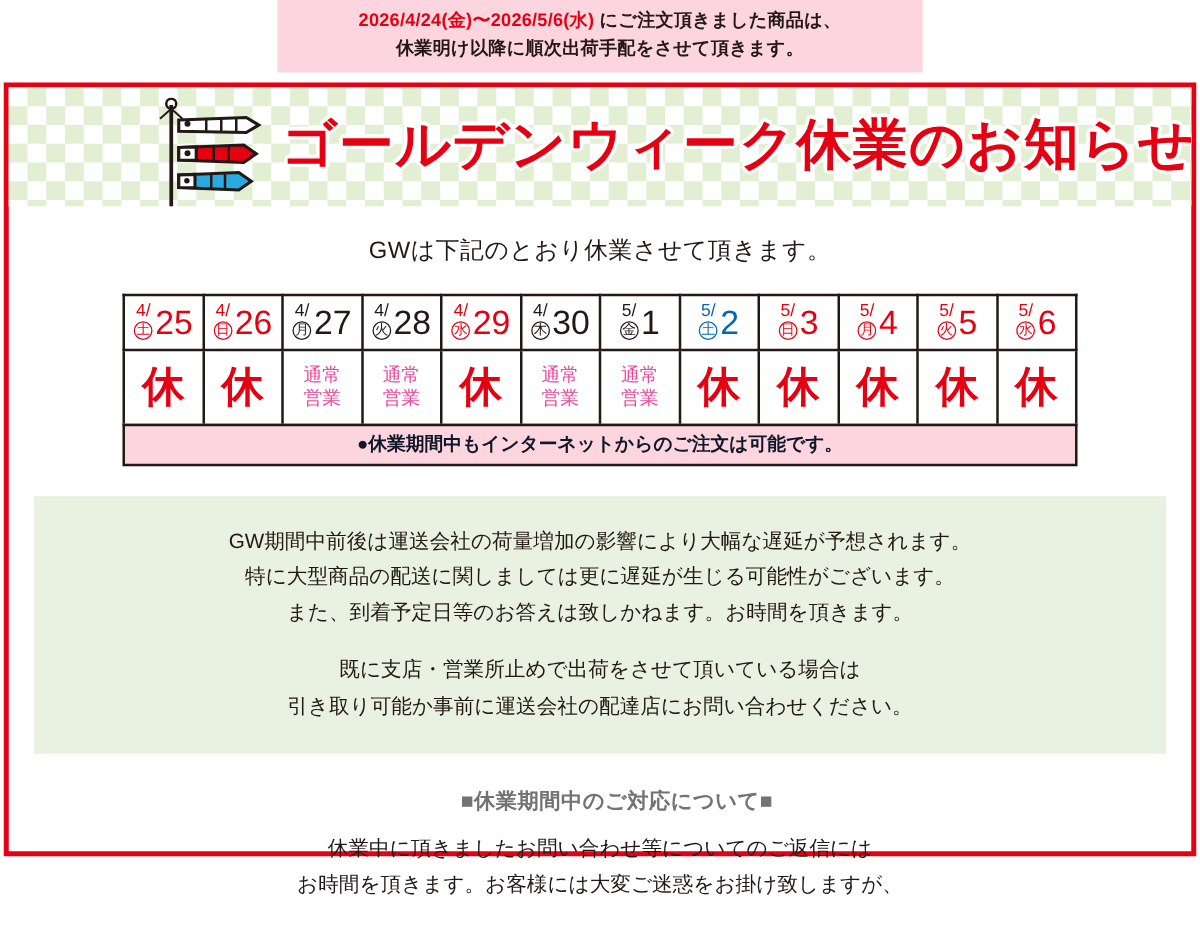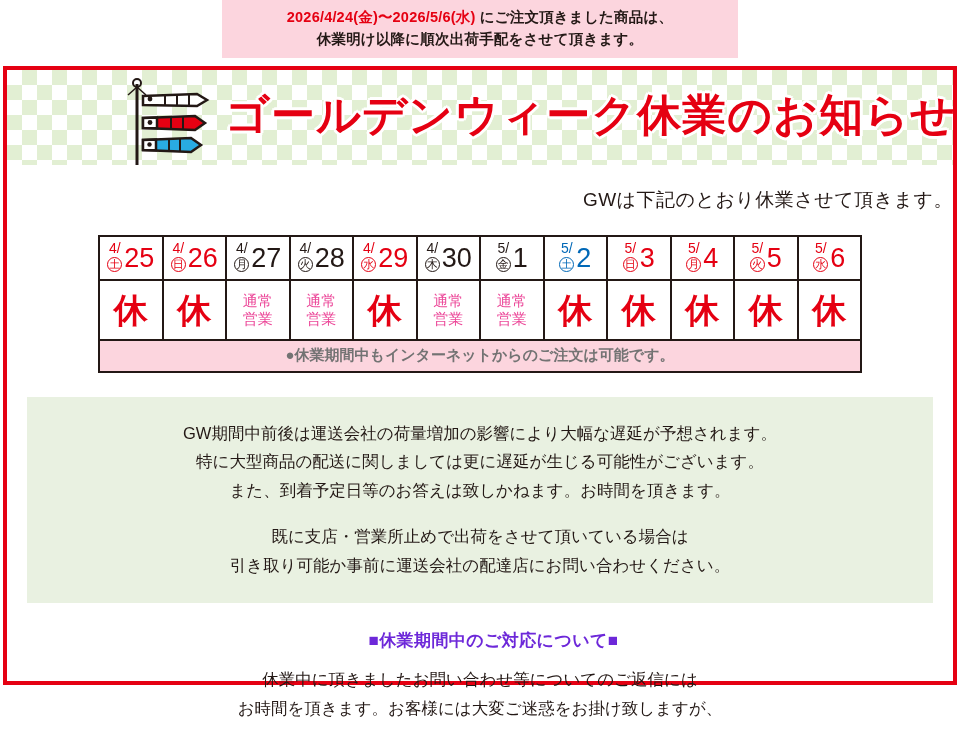--- a/index.html
+++ b/index.html
@@ -81,21 +81,21 @@
   .koinobori {
     position: absolute;
     left: 112px;
     top: 8px;
     width: 100px;
     height: 90px;
   }
 
   
   .subtitle {
-    text-align: right;
+    text-align: center;
     font-size: 19px;
     color: #231815;
     margin-top: 22px;
     letter-spacing: 0.5px;
   }
 
   
   .calendar-wrap {
     width: 764px;
     margin: 22px auto 0 auto;
@@ -162,21 +162,21 @@
   }
   .status-normal span { display: block; }
 
   .cal-note {
     margin-top: -2px;
     border: 2px solid #231815;
     background: #fcd5de;
     text-align: center;
     font-size: 15px;
     font-weight: bold;
-    color: #737373;
+    color: #0f172a;
     padding: 5px 0 6px 0;
     box-sizing: border-box;
   }
 
   
   .green-block {
     margin: 24px 20px 0 20px;
     background: #e9f1e1;
     padding: 22px 0 24px 0;
     text-align: center;
@@ -192,21 +192,21 @@
   }
 
   
   .bottom {
     text-align: center;
     margin-top: 26px;
   }
   .bottom-heading {
     font-size: 17px;
     font-weight: bold;
-    color: #6d28d9;
+    color: #737373;
     letter-spacing: 0.4px;
     padding-left: 27px;
   }
   .bottom-body {
     margin-top: 13px;
   }
   .bottom-body p {
     margin: 0;
     font-size: 16.5px;
     color: #231815;

